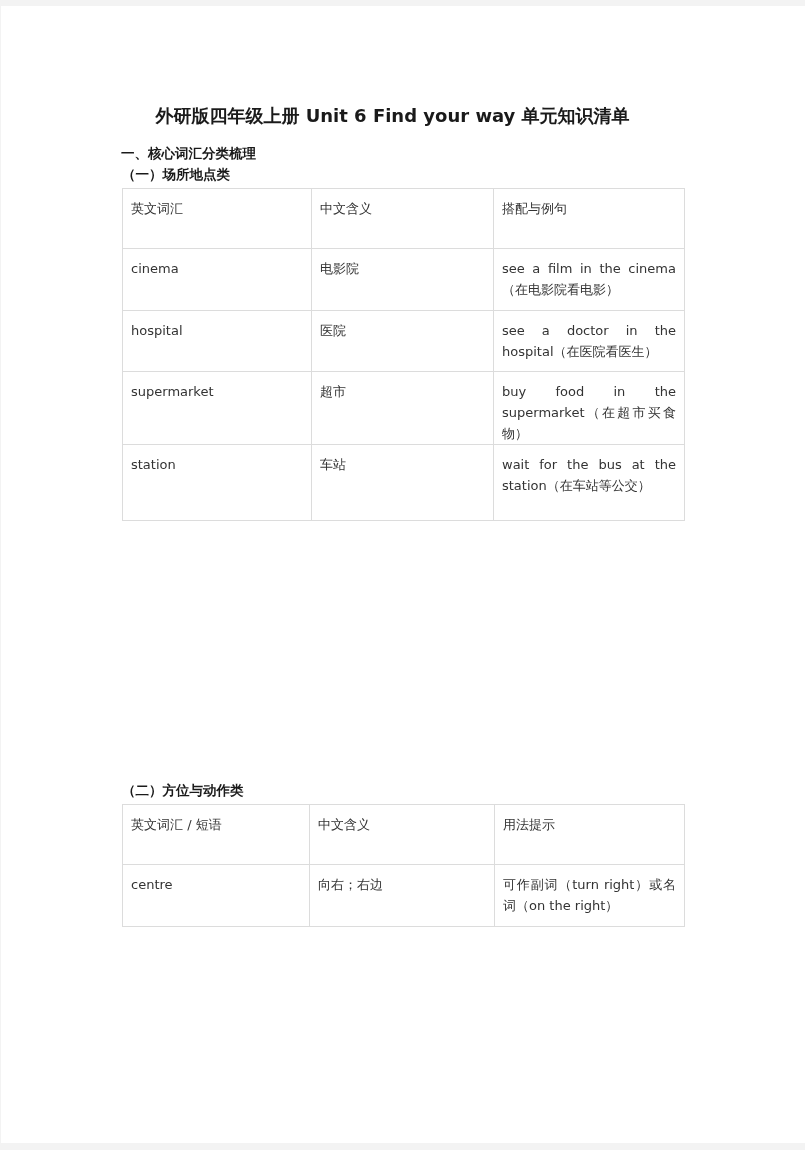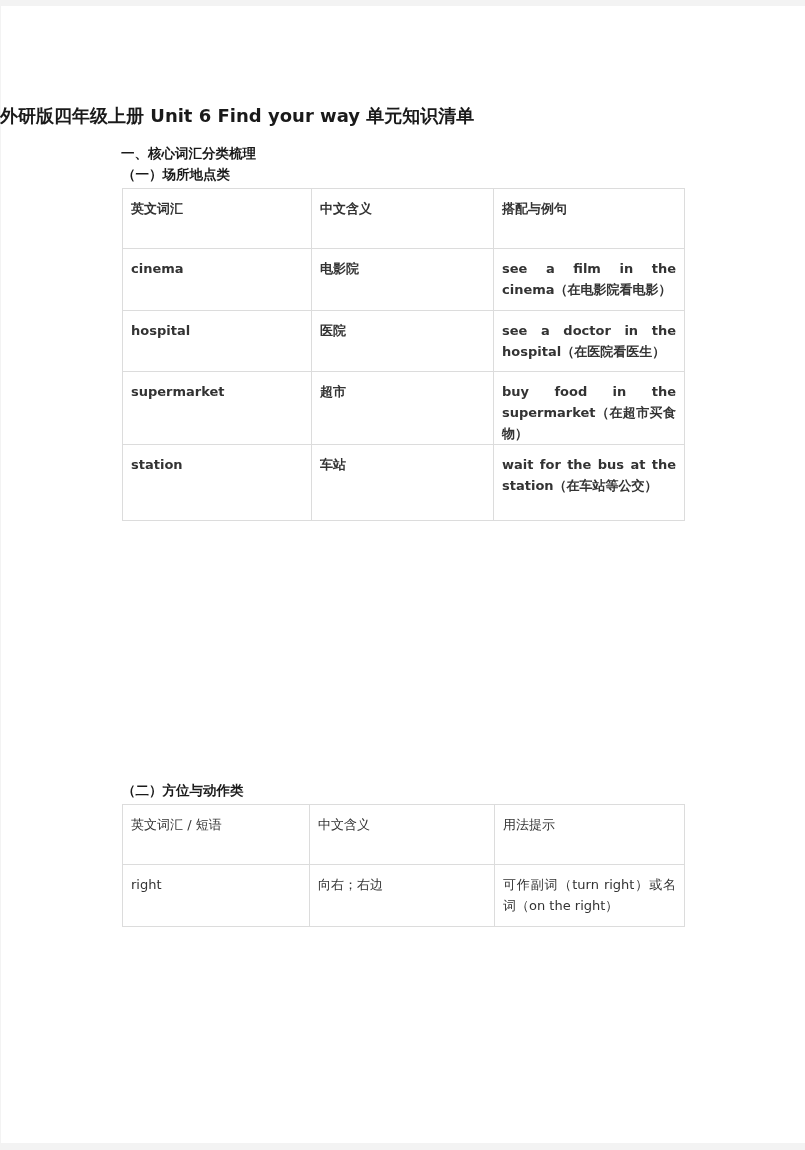--- a/index.html
+++ b/index.html
@@ -6,21 +6,21 @@
   body {
     width: 805px; height: 1150px; background: #f3f3f3;
     font-family: "DejaVu Sans", "Liberation Sans", sans-serif;
     color: #2a2a2a; position: relative; overflow: hidden;
   }
   .page {
     position: absolute; left: 1px; top: 6px; width: 804px; height: 1137px;
     background: #ffffff;
   }
   .title {
-    position: absolute; left: 0; top: 104px; width: 785px; text-align: left;
+    position: absolute; left: 0; top: 104px; width: 785px; text-align: center;
     font-size: 18px; font-weight: bold; color: #1a1a1a; letter-spacing: 0;
   }
   .h1 {
     position: absolute; left: 121px; top: 145px; font-size: 13.5px; font-weight: bold; color: #1a1a1a;
   }
   .h2 {
     position: absolute; left: 122px; font-size: 13.5px; font-weight: bold; color: #1a1a1a;
   }
   table.vt {
     position: absolute; left: 122px; border-collapse: collapse; table-layout: fixed;
@@ -35,21 +35,21 @@
 </head>
 <body>
 
 <div class="page"></div>
 
 <div class="title">外研版四年级上册  Unit 6 Find your way  单元知识清单</div>
 <div class="h1">一、核心词汇分类梳理</div>
 
 <div class="h2" style="top:166px;">（一）场所地点类</div>
 
-<table class="vt" style="top:188px; width:562px;font-weight:bold;">
+<table class="vt" style="top:188px; width:562px;">
   <colgroup>
       <col style="width:189px">
       <col style="width:182px">
       <col style="width:191px">
     </colgroup>
   <tbody>
       <tr style="height:60px">
     <td>英文词汇</td>
     <td>中文含义</td>
     <td>搭配与例句</td>
@@ -85,18 +85,18 @@
       <col style="width:185px">
       <col style="width:190px">
     </colgroup>
   <tbody>
       <tr style="height:60px">
     <td>英文词汇 / 短语</td>
     <td>中文含义</td>
     <td>用法提示</td>
   </tr>
   <tr style="height:62px">
-    <td>right</td>
+    <td>centre</td>
     <td>向右；右边</td>
     <td class="just">可作副词（turn right）或名词（on the right）</td>
   </tr>
 </tbody>
   </table>
 
 </body></html>

